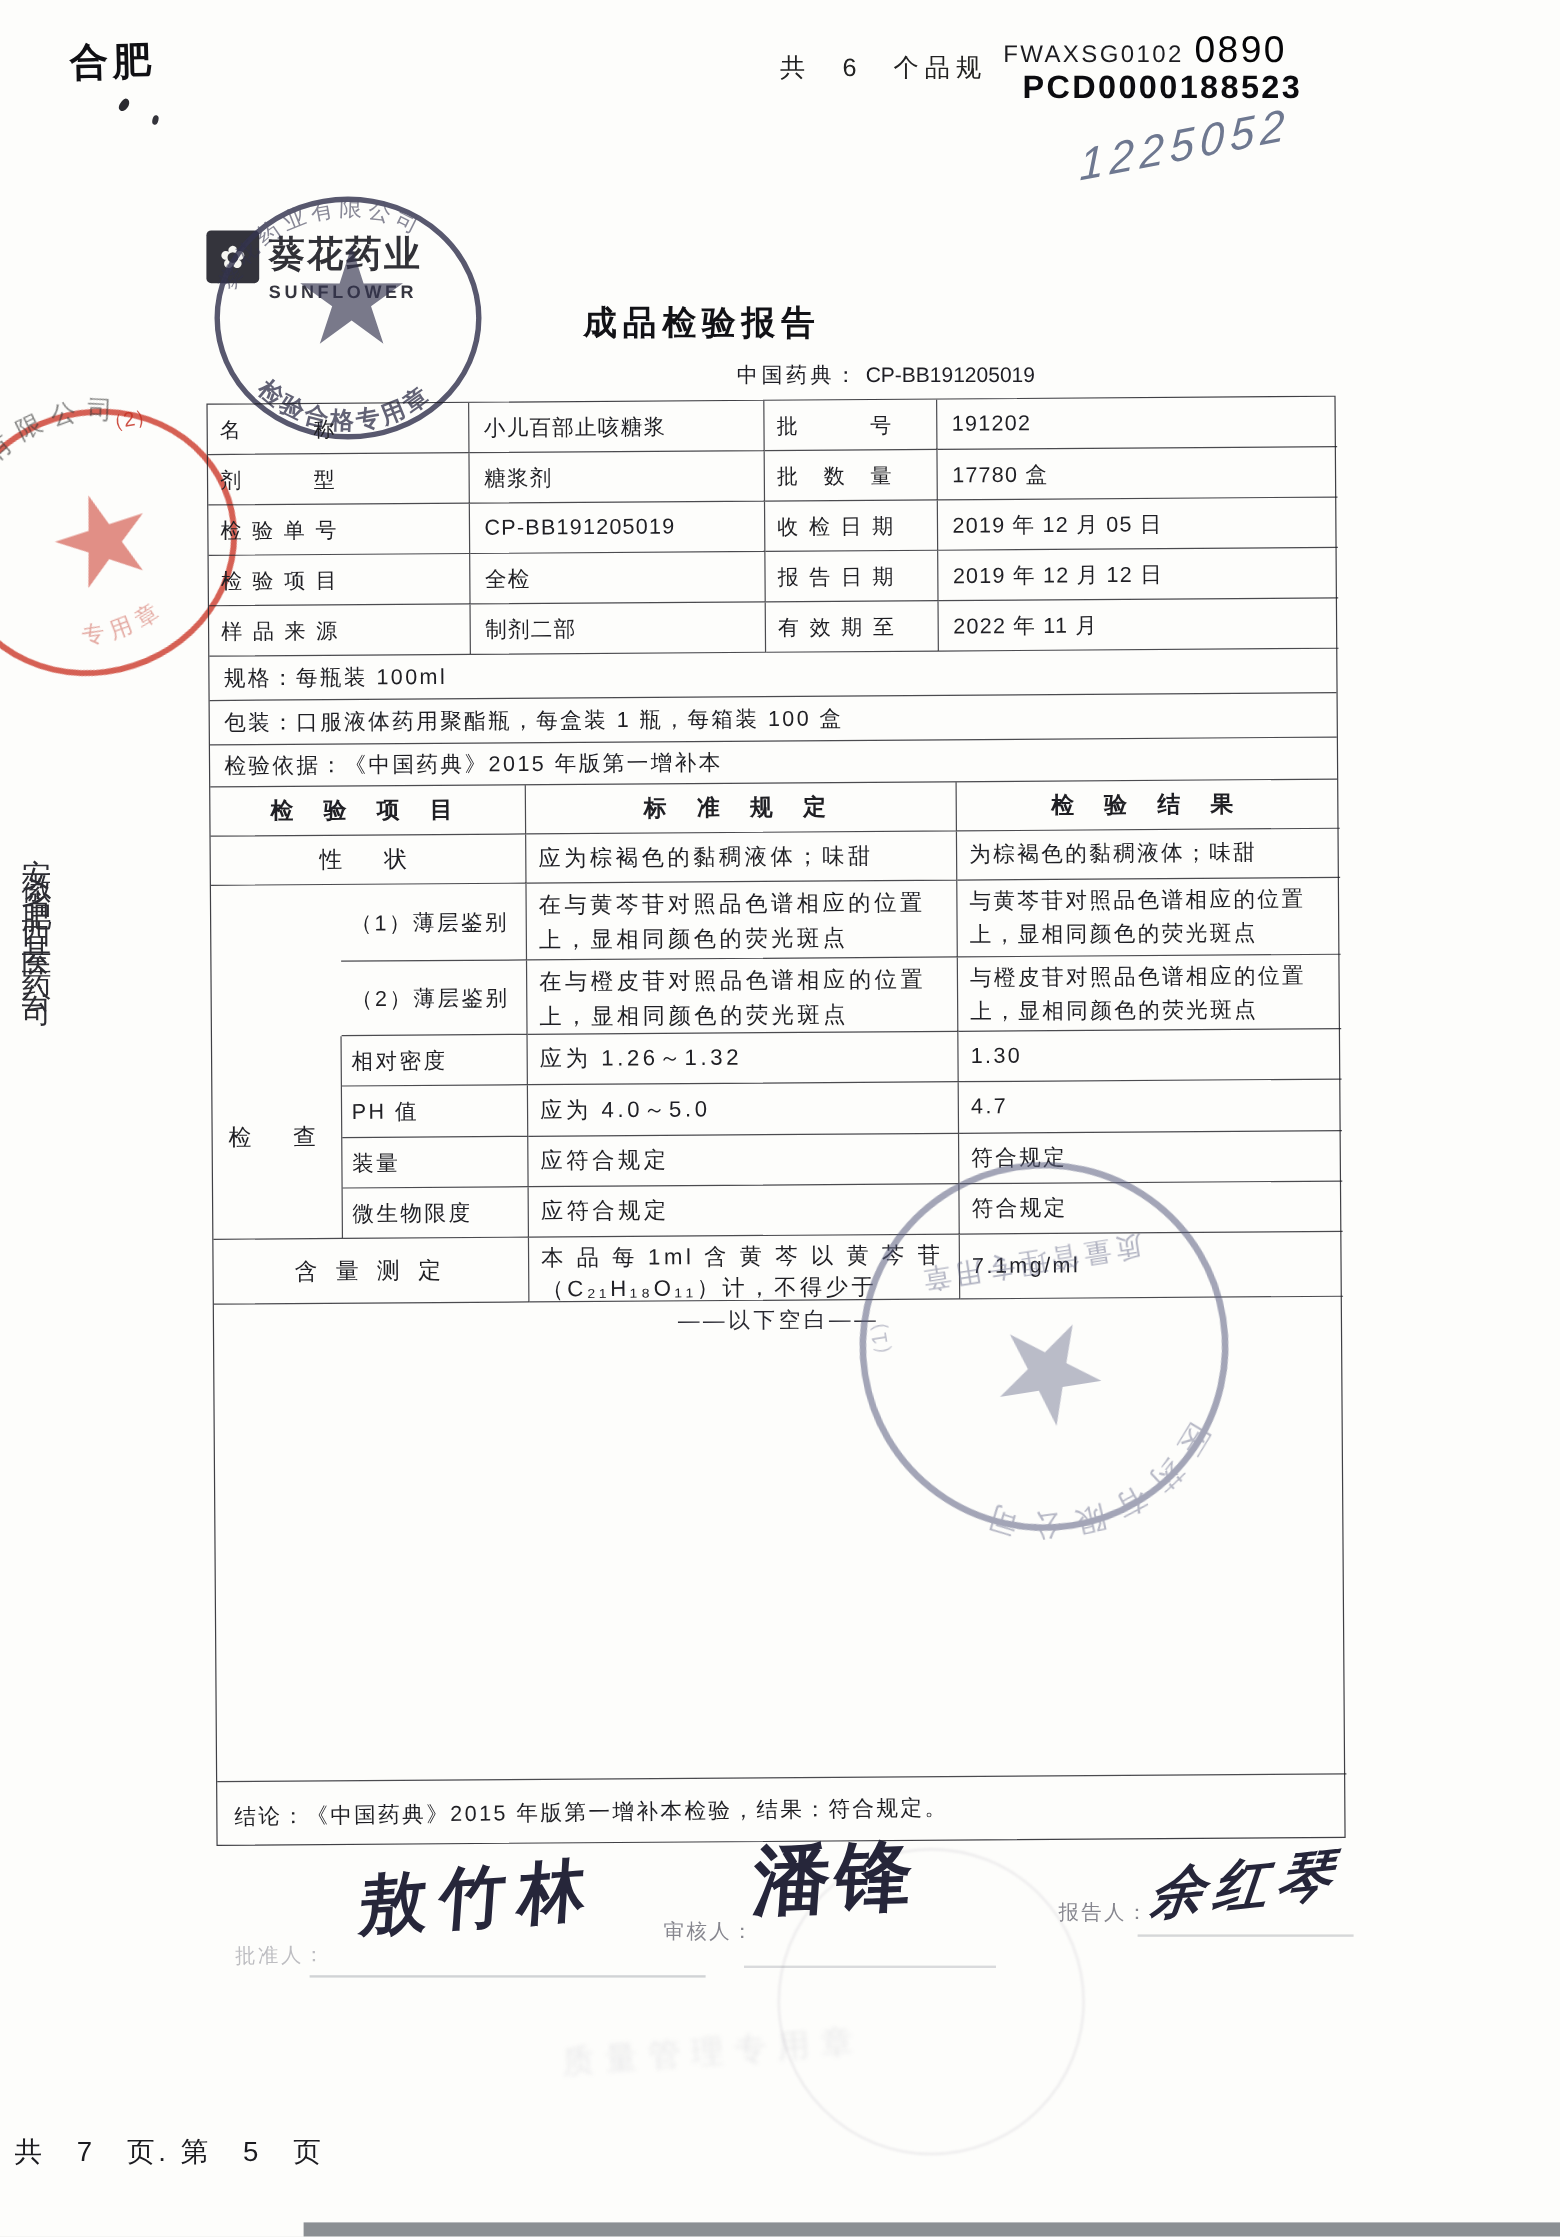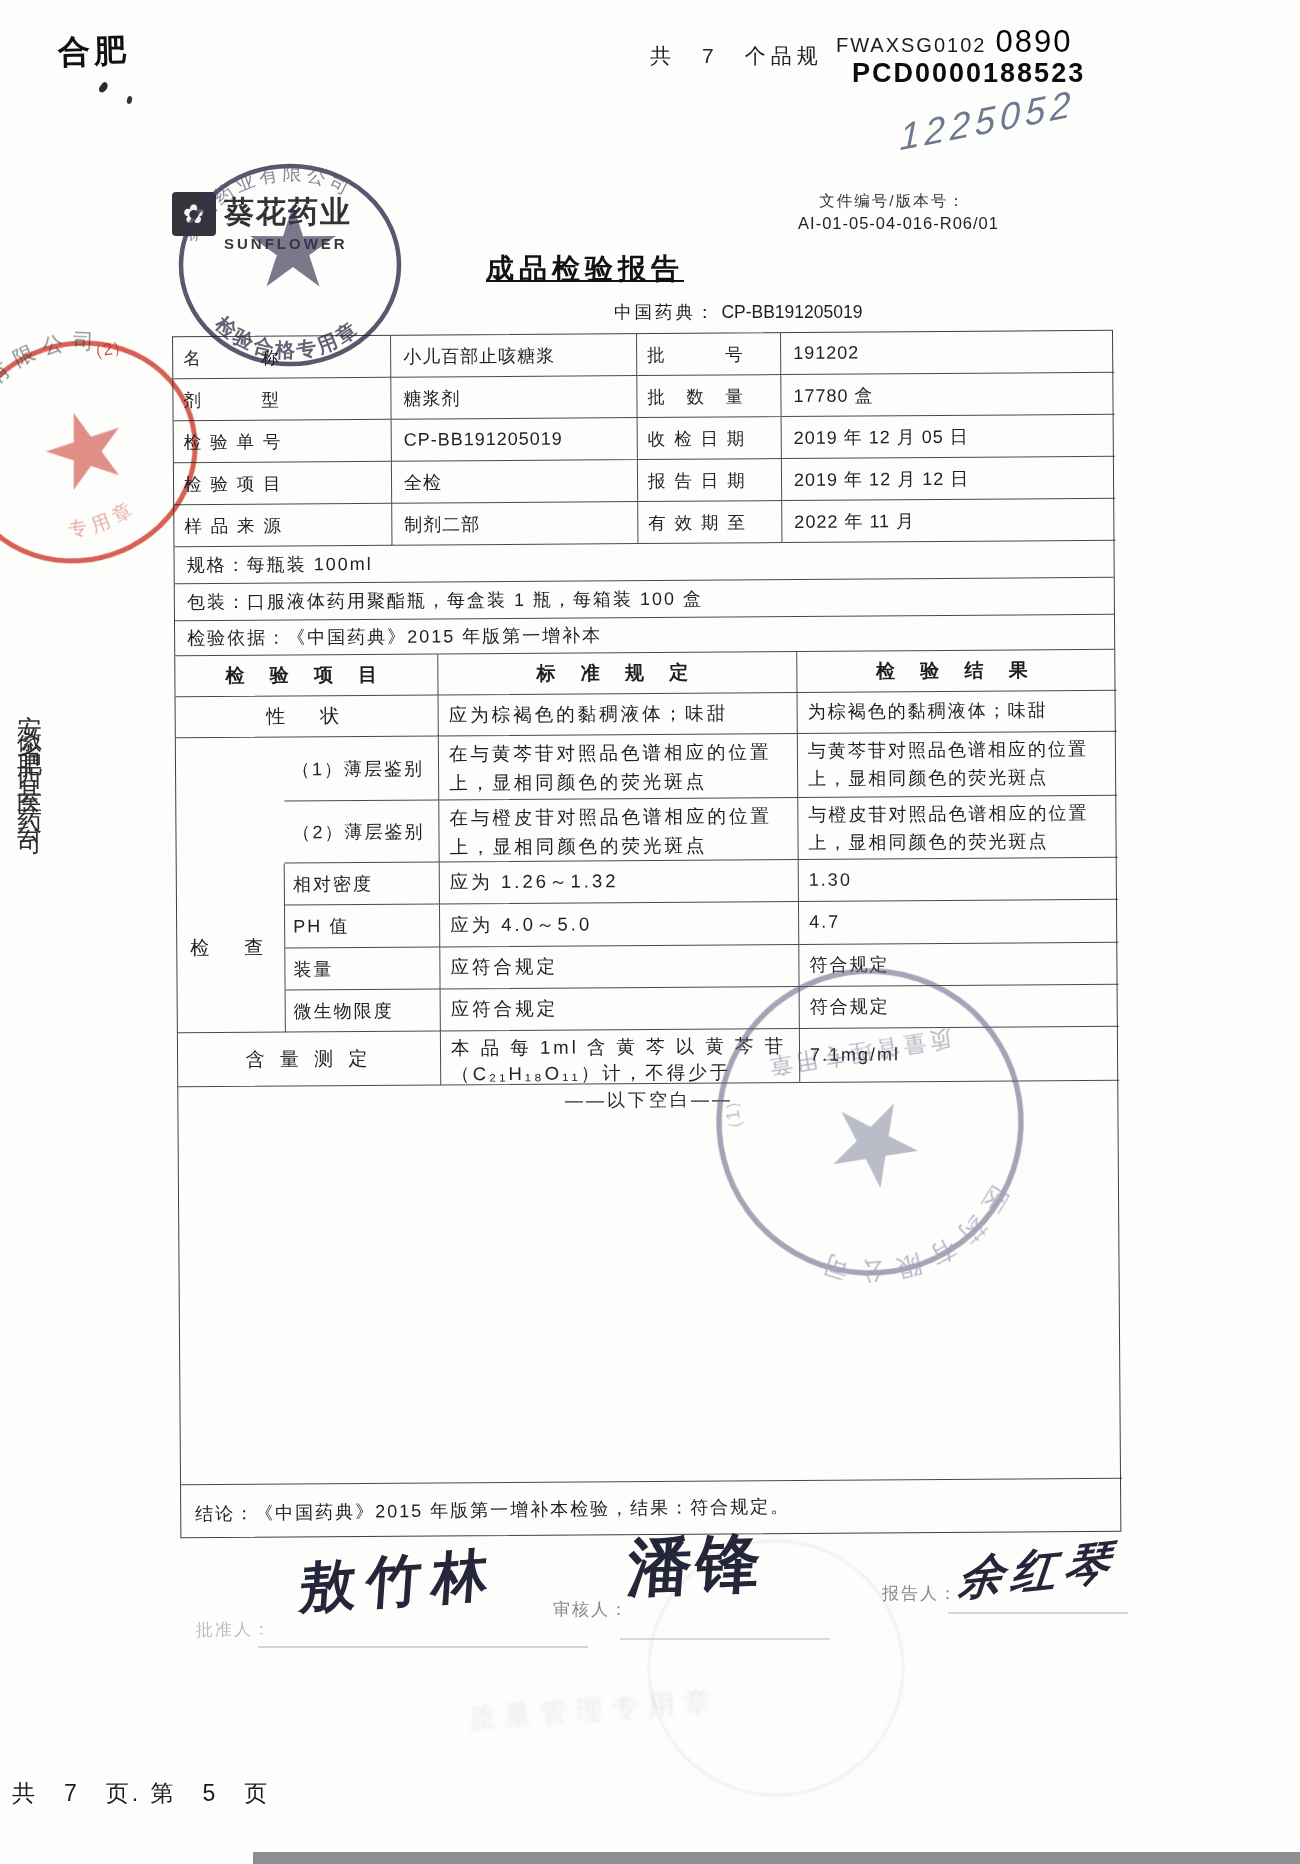--- a/index.html
+++ b/index.html
@@ -16,21 +16,21 @@
   .pen-dot2{left:127px;top:96px;width:5px;height:8px;background:#33333a;border-radius:50%;transform:rotate(15deg);}
   .spec-count{left:650px;top:42px;font-size:21px;letter-spacing:5px;color:#222;}
   .serial{left:836px;top:24px;display:flex;align-items:baseline;}
   .serial .pre{font-size:20px;letter-spacing:2px;color:#1c1c20;}
   .serial .bold{font-size:31px;font-weight:normal;letter-spacing:2px;margin-left:9px;color:#050507;}
   .barcode-num{left:852px;top:58px;font-size:27px;font-weight:700;letter-spacing:2px;color:#0c0c10;}
   .hand-num{left:898px;top:100px;font-size:37px;color:#5f6a85;transform:rotate(-11deg) skewX(-12deg);letter-spacing:5px;font-style:italic;opacity:.9;}
   .doc-no{left:735px;top:190px;width:315px;text-align:center;line-height:1.45;}
   .doc-no .lbl{font-size:15.5px;letter-spacing:2px;color:#33333c;}
   .doc-no .val{font-size:16.5px;letter-spacing:1px;color:#22222c;}
-  .title{left:486px;top:250px;font-size:28px;font-weight:bold;letter-spacing:5px;color:#121216;text-decoration:underline;}
+  .title{left:486px;top:250px;font-size:28px;font-weight:bold;letter-spacing:5px;color:#121216;}
   .report-no{left:614px;top:300px;font-size:17.5px;color:#1d1d24;}
   .report-no .lbl{letter-spacing:3px;}
   
   .tables{left:172px;top:333px;width:941px;transform:rotate(-0.4deg);transform-origin:50% 0;}
   .tbl{border:1.4px solid rgba(30,30,36,.85);}
   .ig{display:grid;grid-template-columns:218px 246px 144px 333px;grid-template-rows:repeat(5,42px);}
   .ig>div{border-bottom:1px solid rgba(30,30,36,.8);display:flex;align-items:center;overflow:hidden;}
   .ig .rr{border-right:1px solid rgba(30,30,36,.8);}
   .lab{font-size:17.5px;letter-spacing:2px;padding-left:10px;white-space:nowrap;}
   .val{font-size:18px;padding-left:12px;letter-spacing:1px;white-space:nowrap;}
@@ -70,32 +70,28 @@
   .bottom-bar{left:253px;top:1852px;width:1047px;height:12px;background:#8b8f93;}
 </style>
 </head>
 <body>
 
 <div class="page">
 
   <div class="abs city">合肥</div>
   <div class="abs pen-dot1"></div>
   <div class="abs pen-dot2"></div>
-  <div class="abs spec-count">共　7　个品规</div>
+  <div class="abs spec-count">共　6　个品规</div>
   <div class="abs serial">
     <span class="pre">FWAXSG0102</span>
     <span class="bold">0890</span>
   </div>
   <div class="abs barcode-num">PCD0000188523</div>
   <div class="abs hand-num">1225052</div>
 
-  <div class="abs doc-no">
-    <div class="lbl">文件编号/版本号：</div>
-    <div class="val">AI-01-05-04-016-R06/01</div>
-  </div>
 
   <div class="abs title">成品检验报告</div>
   <div class="abs report-no">
     <span class="lbl">中国药典：</span>
     <span class="valr">CP-BB191205019</span>
   </div>
 
   <div class="abs logo-kf">
     <div class="logo-sq">✿</div>
     <div class="logo-txt">

